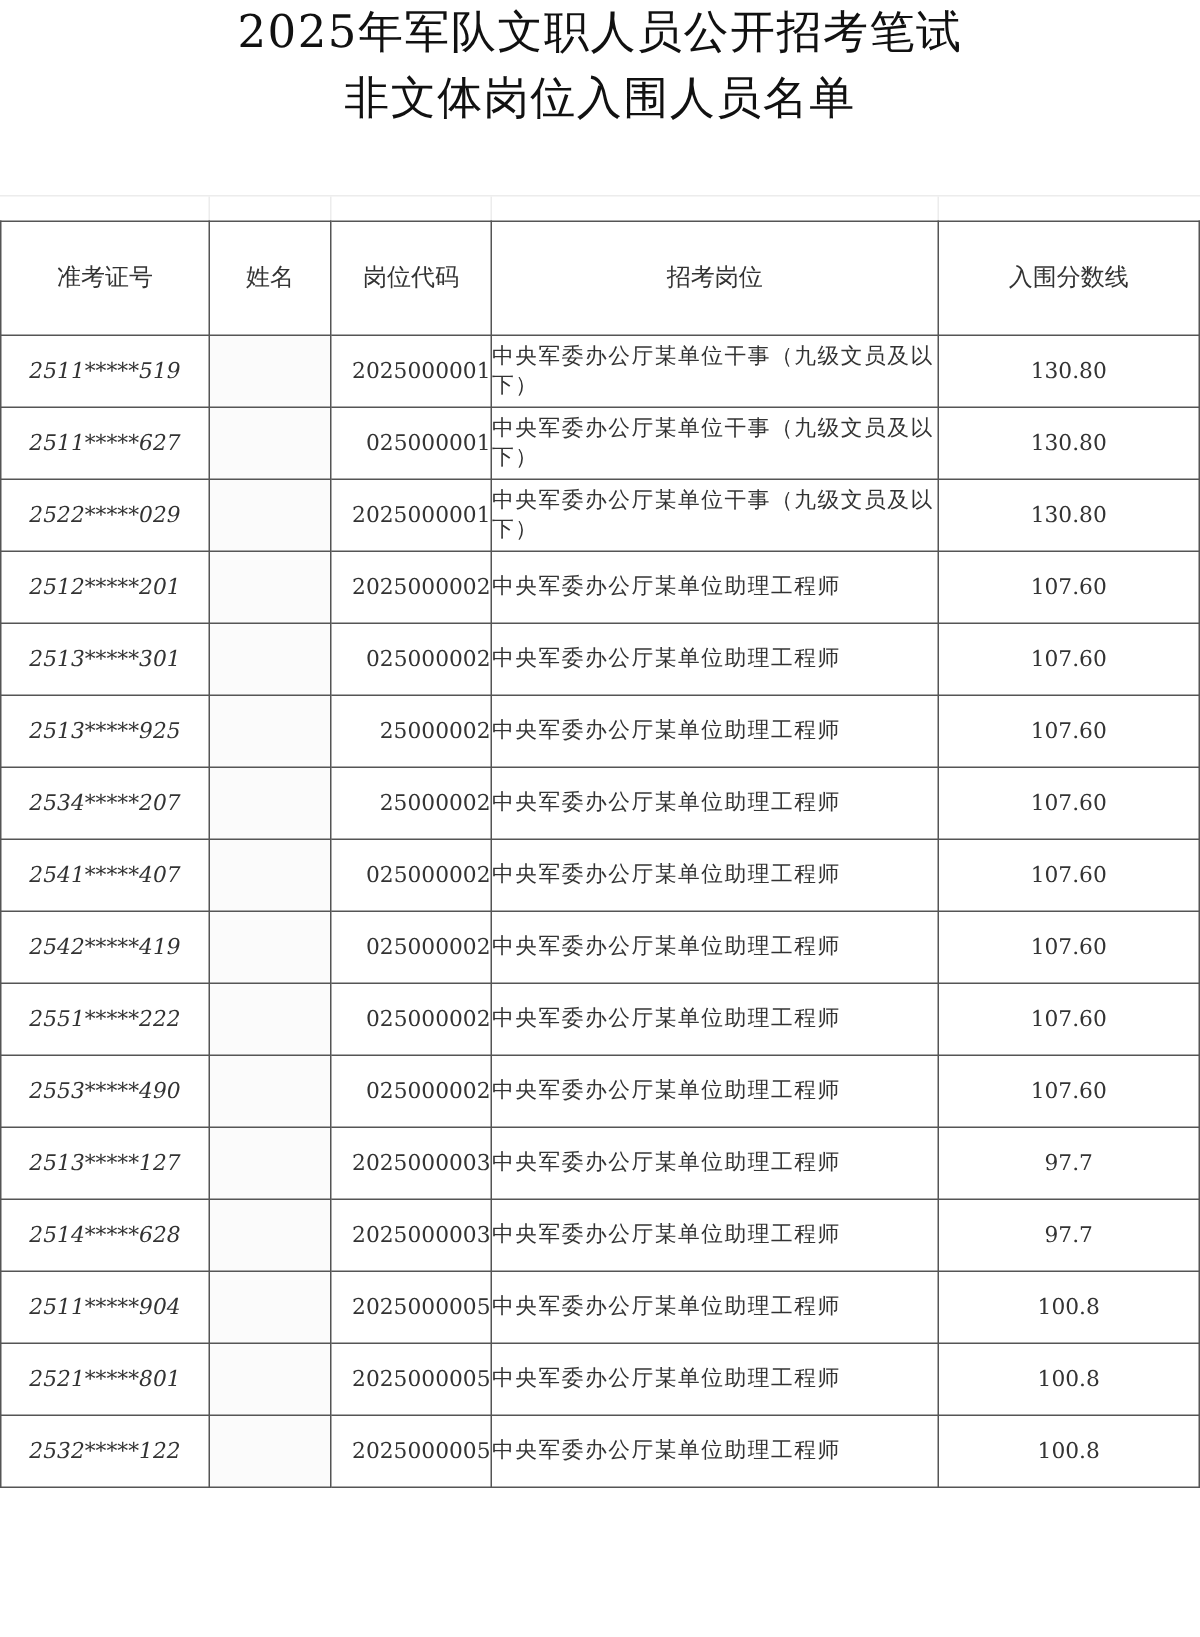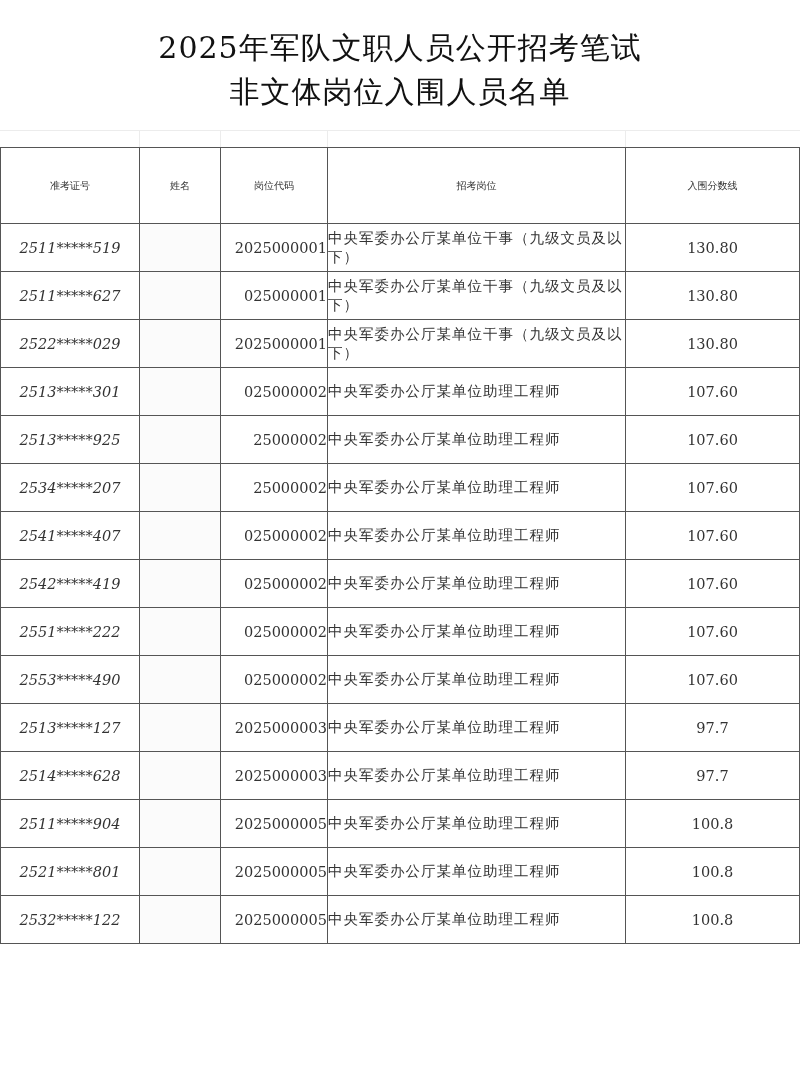--- a/index.html
+++ b/index.html
@@ -7,35 +7,35 @@
     width: 800px; height: 1091px; position: relative; overflow: hidden;
     font-family: "DejaVu Serif", "Liberation Serif", serif; color: #222;
   }
   .title-block {
     position: absolute; left: 0; top: 0; width: 800px; height: 130px;
     text-align: center;
   }
   .title-line {
     font-size: 30px; line-height: 44px; color: #111; letter-spacing: 1px;
   }
-  .title-line.l1 { padding-top: 26px; }
+  .title-line.l1 { }
   .faint-grid {
     position: absolute; left: 0; top: 130px; width: 800px; height: 17px;
     border-top: 1px solid #ececec;
   }
   .faint-grid span { position: absolute; top: 0; height: 17px; border-left: 1px solid #ececec; }
   table.list {
     position: absolute; left: 0; top: 147px; width: 799px;
     border-collapse: collapse; table-layout: fixed;
   }
   table.list th, table.list td {
     border: 1px solid #555; padding: 0; font-weight: normal;
     font-size: 14.5px; color: #333; vertical-align: middle;
   }
-  table.list th { height: 75px; text-align: center; font-size: 10px; }
+  table.list th { height: 75px; text-align: center; font-size: 16px; }
   table.list td { height: 47px; }
   col.c-id { width: 139px; } col.c-name { width: 81px; } col.c-code { width: 107px; }
   col.c-pos { width: 298px; } col.c-score { width: 174px; }
   td.id { text-align: center; font-style: italic; }
   td.name { background: #fbfbfb; }
   td.code { text-align: right; padding-right: 14px; }
   td.pos { text-align: left; padding-left: 5px; padding-right: 3px; line-height: 19px; letter-spacing: 1px; }
   td.score { text-align: center; }
 </style>
 </head>
@@ -84,20 +84,27 @@
         <td class="code">025000001</td>
         <td class="pos">中央军委办公厅某单位干事（九级文员及以下）</td>
         <td class="score">130.80</td>
       </tr>
       <tr>
         <td class="id">2522*****029</td>
         <td class="name"></td>
         <td class="code">2025000001</td>
         <td class="pos">中央军委办公厅某单位干事（九级文员及以下）</td>
         <td class="score">130.80</td>
+      </tr>
+      <tr>
+        <td class="id">2512*****201</td>
+        <td class="name"></td>
+        <td class="code">2025000002</td>
+        <td class="pos">中央军委办公厅某单位助理工程师</td>
+        <td class="score">107.60</td>
       </tr>
       <tr>
         <td class="id">2513*****301</td>
         <td class="name"></td>
         <td class="code">025000002</td>
         <td class="pos">中央军委办公厅某单位助理工程师</td>
         <td class="score">107.60</td>
       </tr>
       <tr>
         <td class="id">2513*****925</td>

